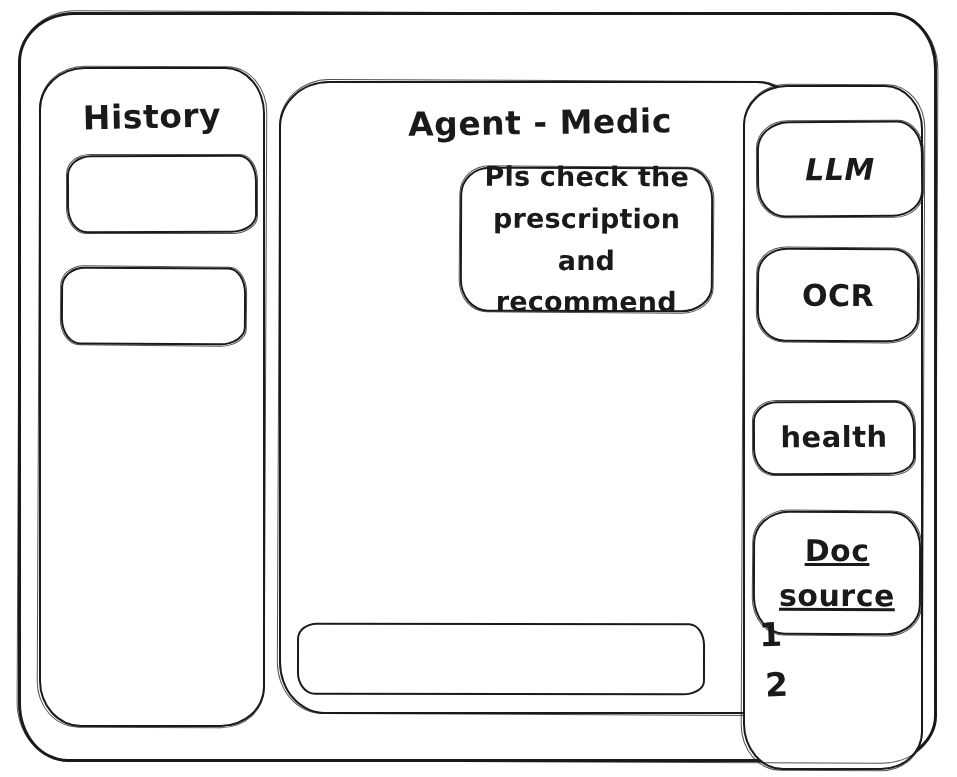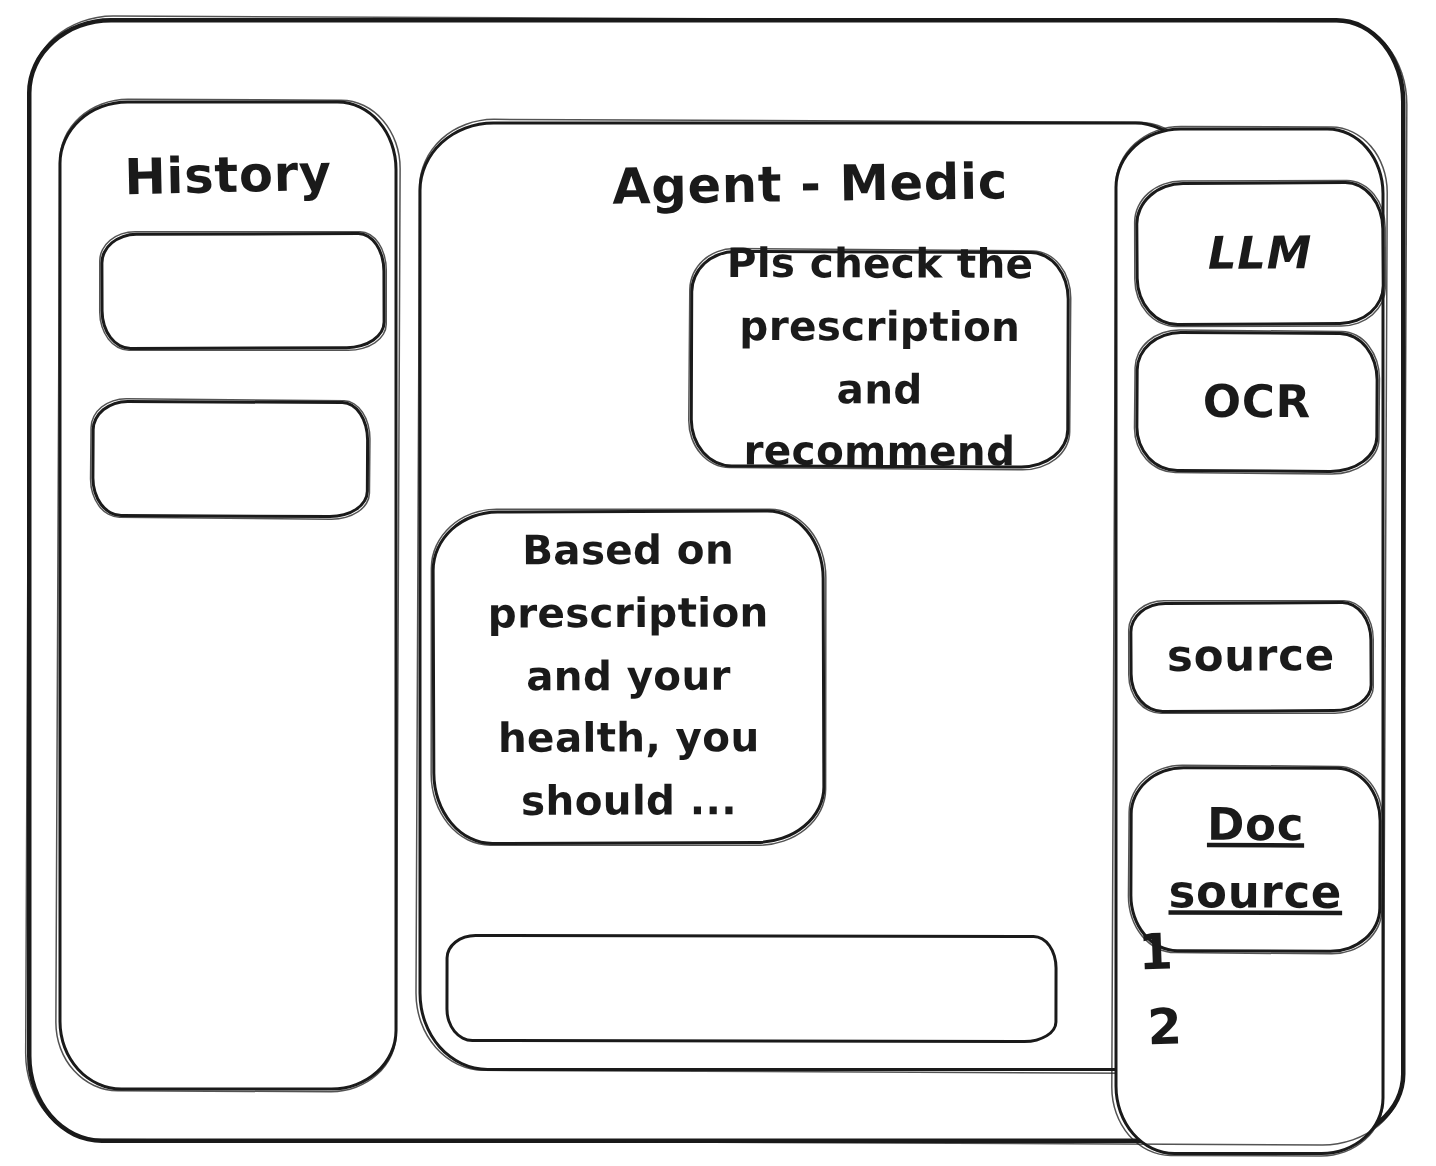--- a/index.html
+++ b/index.html
@@ -89,21 +89,21 @@
     display:flex; align-items:center; justify-content:center;
     font-family:inherit; font-size:30px; font-weight:700; color:var(--ink);
     letter-spacing:.5px; cursor:pointer; text-align:center; line-height:1.5;
   }
   .btn-llm{
     left:12px; top:34px; width:166px; height:96px;
     border-radius:32px 26px 30px 28px / 28px 32px 26px 32px;
     transform:rotate(-.4deg); font-style:italic;
   }
   .btn-ocr{
-    left:12px; top:134px; width:162px; height:94px;
+    left:12px; top:161px; width:162px; height:94px;
     border-radius:30px 26px 32px 28px / 26px 32px 24px 30px;
     transform:rotate(.3deg);
   }
   .btn-params{
     left:8px; top:314px; width:162px; height:74px;
     border-radius:24px 20px 26px 22px / 20px 26px 18px 26px;
     transform:rotate(-.3deg); font-size:29px;
   }
   .btn-doc{
     left:8px; top:424px; width:168px; height:124px;
@@ -129,36 +129,33 @@
       <div class="sketch history-item hist-2"></div>
     </aside>
 
     <main class="sketch chat">
       <div class="panel-title">Agent - Medic</div>
 
       <div class="sketch bubble bubble-user">
         <span>Pls check the prescription and recommend</span>
       </div>
 
-      <div class="sketch bubble bubble-agent">
-        <span>Based on prescription and your health, you should ...</span>
-      </div>
 
       <input class="sketch chat-input" type="text" placeholder="" style="">
     </main>
 
     <aside class="sketch tools">
       <button class="sketch tool-btn btn-llm">
         <span>LLM</span>
       </button>
       <button class="sketch tool-btn btn-ocr">
         <span>OCR</span>
       </button>
       <button class="sketch tool-btn btn-params">
-        <span>source</span>
+        <span>health</span>
       </button>
       <button class="sketch tool-btn btn-doc">
         <span>Doc source</span>
       </button>
       <div class="doc-num num-1">1</div>
       <div class="doc-num num-2">2</div>
     </aside>
 
   </div>
 </div>

